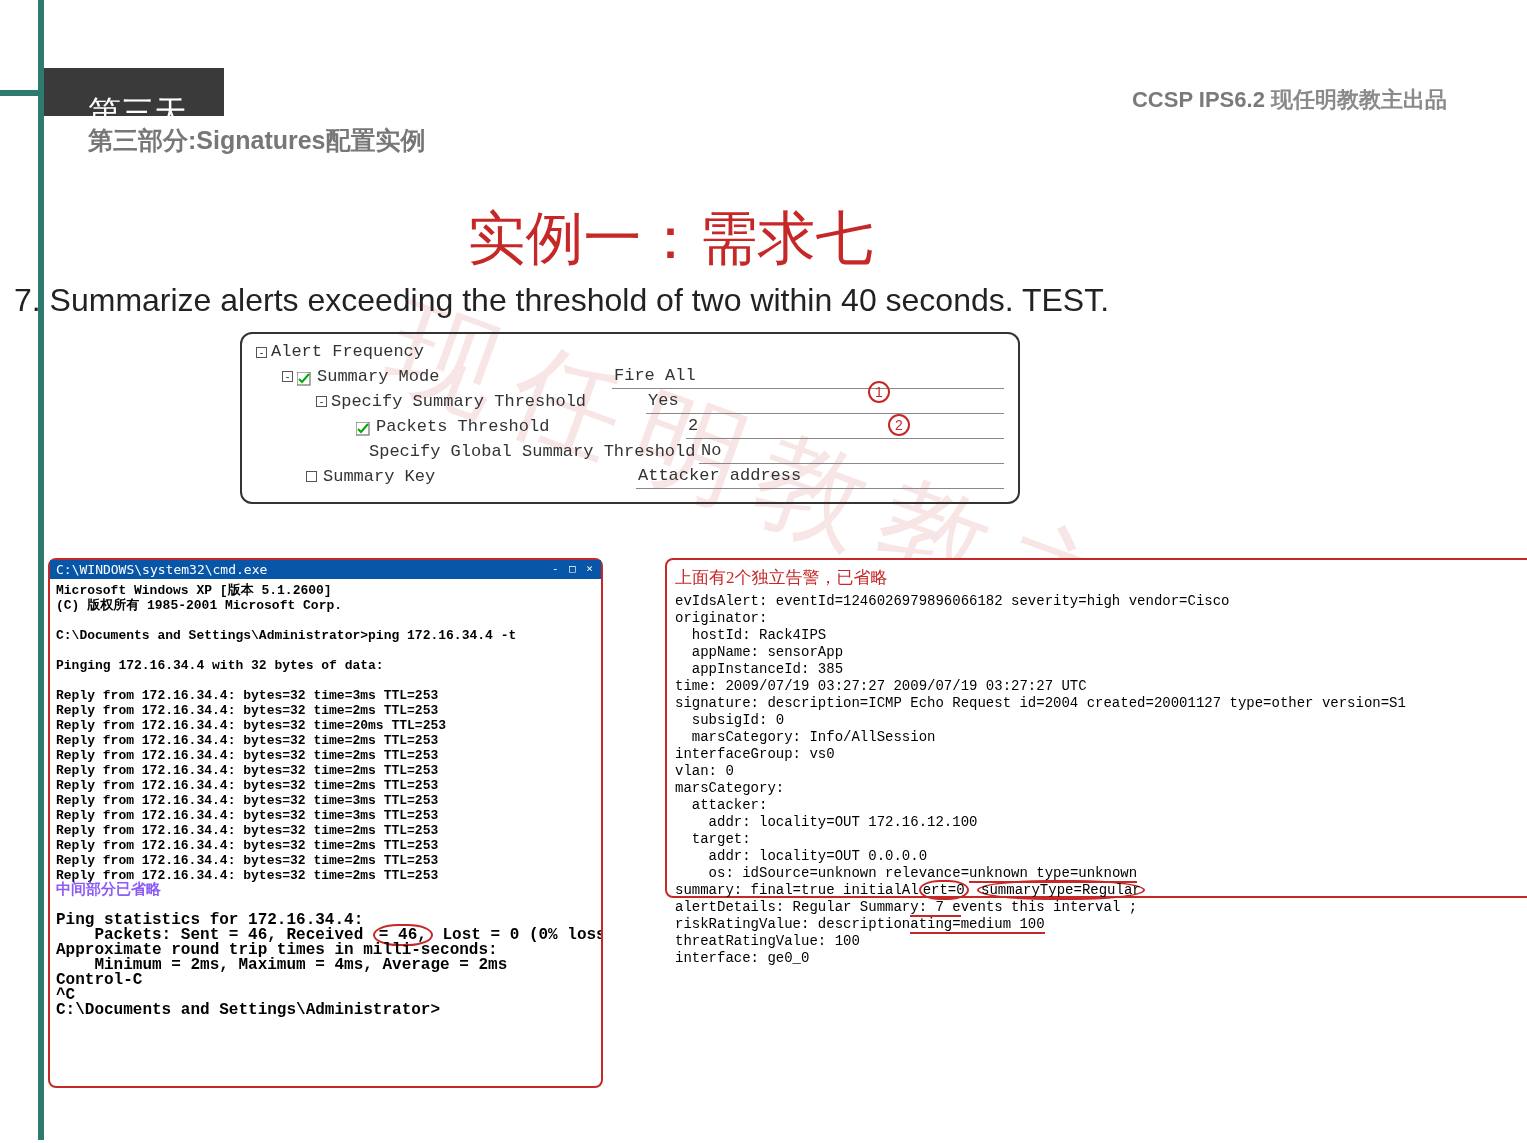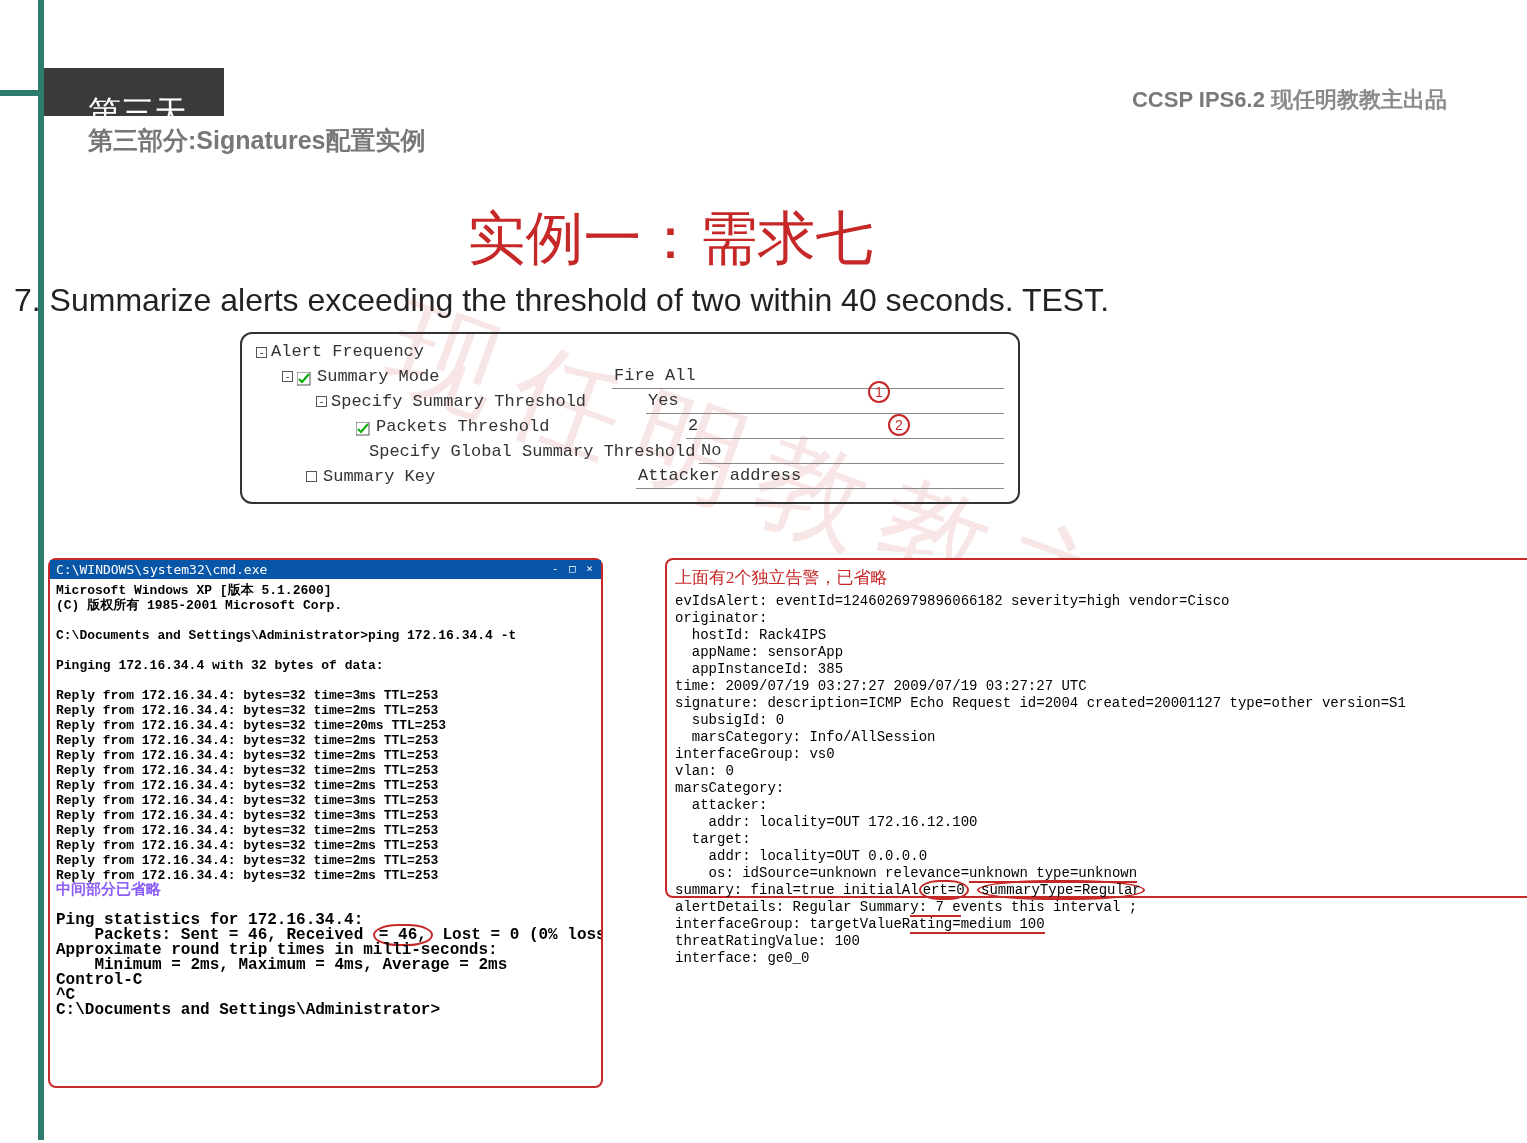--- a/index.html
+++ b/index.html
@@ -190,16 +190,16 @@
 <span>interfaceGroup: vs0</span>
 <span>vlan: 0</span>
 <span>marsCategory:</span>
 <span>  attacker:</span>
 <span>    addr: locality=OUT 172.16.12.100</span>
 <span>  target:</span>
 <span>    addr: locality=OUT 0.0.0.0</span>
 <span>    os: idSource=unknown relevance=</span><span class="redund">unknown type=unknown</span>
 <span>summary: final=true initialAl</span><span class="redov">ert=0</span> <span class="redov">summaryType=Regular</span>
 <span>alertDetails: Regular Summar</span><span class="redund">y: 7 e</span><span>vents this interval ;</span>
-<span>interfaceGroup: targetValueR</span><span class="redund">ating=medium 100</span>
+<span>riskRatingValue: description</span><span class="redund">ating=medium 100</span>
 <span>threatRatingValue: 100</span>
 <span>interface: ge0_0</span></div>
 </div>
 
 </body></html>

